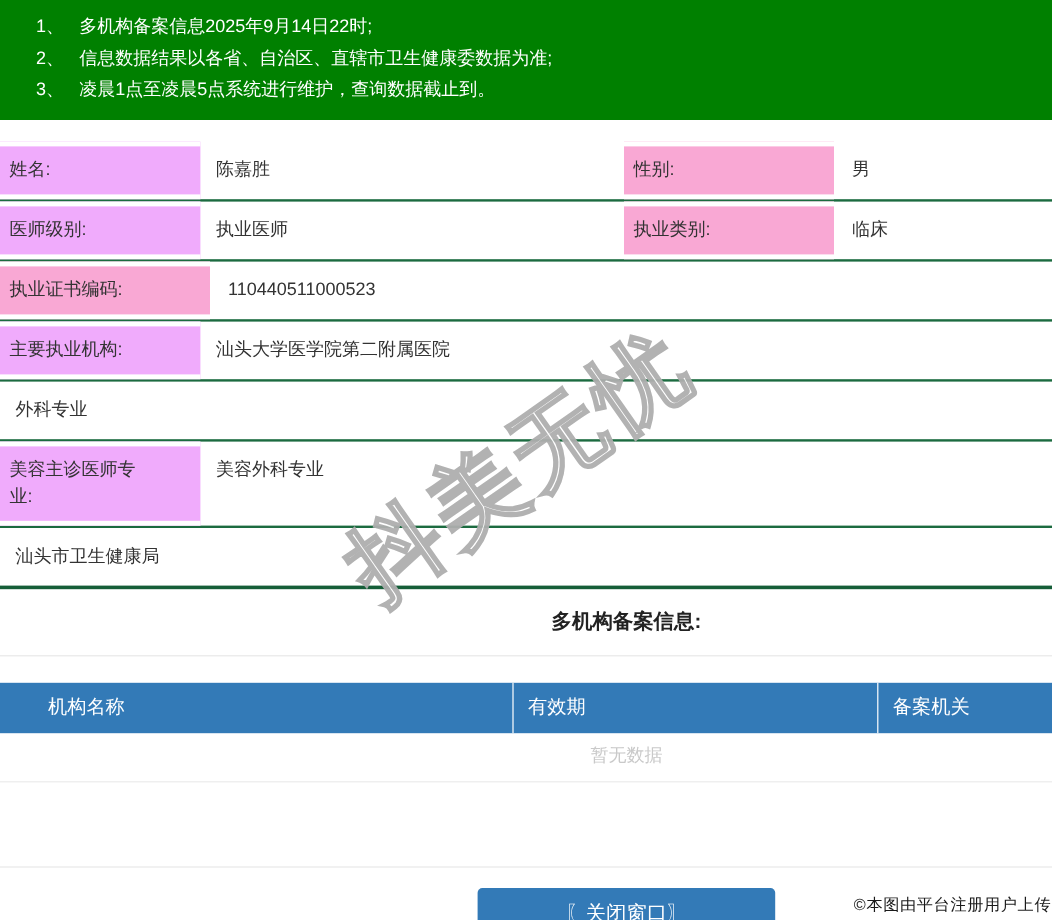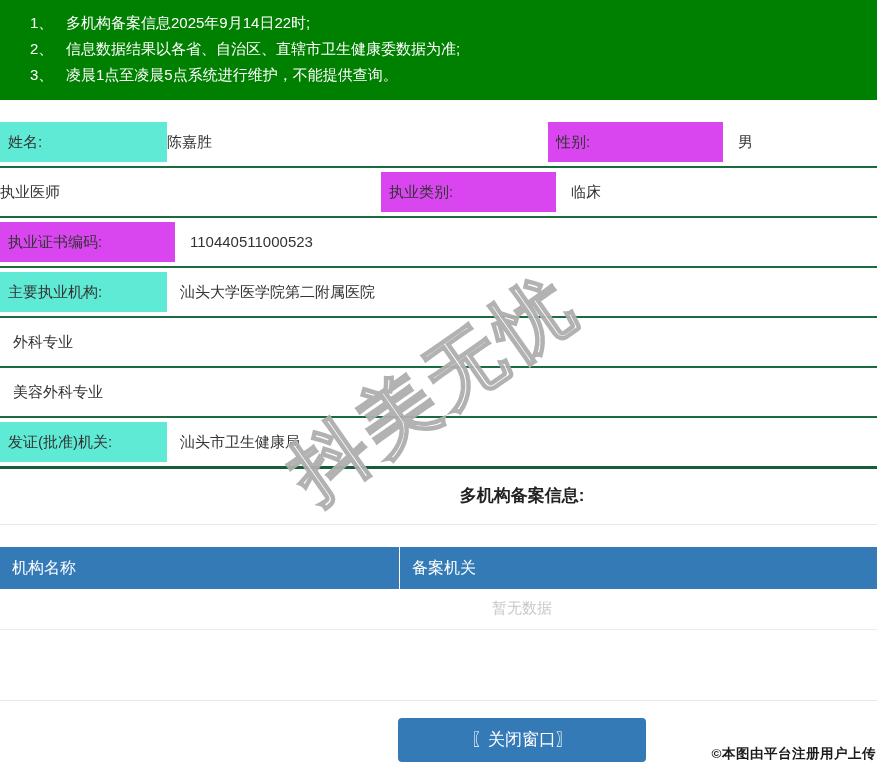--- a/index.html
+++ b/index.html
@@ -25,29 +25,29 @@
 
   .gap18 { height: 18px; }
 
   
   .info-table { width: 1044px; border-bottom: 3px solid #155e38; }
   .info-row { display: flex; border-bottom: 2px solid #1c6b40; }
   .info-row:last-child { border-bottom: none; }
   .cell { font-size: 15px; line-height: 22px; padding: 13px 0; }
   .cell-label {
     width: 167px;
-    background: #5eead4;
+    background: #f0abfc;
     border-top: 4px solid #fff;
     border-bottom: 4px solid #fff;
     padding: 9px 38px 9px 8px;
   }
-  .cell-value1 { width: 381px; }
+  .cell-value1 { width: 353px; padding-left: 13px; }
   .cell-label2 {
     width: 175px;
-    background: #d946ef;
+    background: #f9a8d4;
     border-top: 4px solid #fff;
     border-bottom: 4px solid #fff;
     padding: 9px 0 9px 8px;
   }
   .cell-value2 { flex: 1; padding-left: 15px; }
   .cell-value-wide { flex: 1; padding-left: 13px; }
 
   
   .section-title {
     text-align: center;
@@ -62,21 +62,21 @@
 
   .org-header {
     display: flex;
     background: #337ab7;
     color: #fff;
     height: 42px;
     align-items: center;
     font-size: 16px;
   }
   .org-col { padding-left: 12px; height: 42px; line-height: 42px; }
-  .org-col-1 { width: 400px; border-right: 1px solid #fff; }
+  .org-col-1 { width: 400px; border-right: 1px solid #fff; margin-left: 28px; }
   .org-col-2 { width: 304px; border-right: 1px solid #fff; }
   .org-col-3 { flex: 1; }
 
   .empty-row {
     height: 41px;
     line-height: 38px;
     text-align: center;
     color: #c9c9c9;
     font-size: 15px;
     border-bottom: 1px solid #ebebeb;
@@ -97,21 +97,21 @@
     cursor: pointer;
     line-height: 44px;
     text-align: center;
   }
 
   .copyright {
     position: absolute;
     top: 745px;
     right: 1px;
     font-size: 13.5px;
-    font-weight: bold;
+    font-weight: normal;
     color: #1a1a1a;
     letter-spacing: 0.5px;
     text-shadow: -1px -1px 0 #fff, 1px -1px 0 #fff, -1px 1px 0 #fff, 1px 1px 0 #fff;
     z-index: 20;
     margin-left: 47px;
   }
 
   
   .watermark {
     position: absolute;
@@ -137,72 +137,74 @@
 <div class="page">
 
   <div class="notice">
     <div class="notice-line">
       <span class="notice-num">1、</span><span>多机构备案信息</span><span class="notice-bold">2025年9月14日22时</span><span>;</span>
     </div>
     <div class="notice-line">
       <span class="notice-num">2、</span><span>信息数据结果以各省、自治区、直辖市卫生健康委数据为准;</span><span class="notice-bold"></span><span></span>
     </div>
     <div class="notice-line">
-      <span class="notice-num">3、</span><span></span><span class="notice-bold">凌晨1点至凌晨5点</span><span>系统进行维护，不能提供查询。</span>
+      <span class="notice-num">3、</span><span></span><span class="notice-bold">凌晨1点至凌晨5点</span><span>系统进行维护，查询数据截止到。</span>
     </div>
   </div>
 
   <div class="gap18"></div>
 
   <div class="info-table">
 
     <div class="info-row">
       <div class="cell cell-label">姓名:</div>
       <div class="cell cell-value1">陈嘉胜</div>
       <div class="cell cell-label2">性别:</div>
       <div class="cell cell-value2">男</div>
     </div>
 
     <div class="info-row">
+      <div class="cell cell-label">医师级别:</div>
       <div class="cell cell-value1">执业医师</div>
       <div class="cell cell-label2">执业类别:</div>
       <div class="cell cell-value2">临床</div>
     </div>
 
     <div class="info-row">
       <div class="cell cell-label2">执业证书编码:</div>
       <div class="cell cell-value2">110440511000523</div>
     </div>
 
     <div class="info-row">
       <div class="cell cell-label">主要执业机构:</div>
       <div class="cell cell-value-wide">汕头大学医学院第二附属医院</div>
     </div>
 
     <div class="info-row">
       <div class="cell cell-value-wide">外科专业</div>
     </div>
 
     <div class="info-row">
+      <div class="cell cell-label">美容主诊医师专业:</div>
       <div class="cell cell-value-wide">美容外科专业</div>
     </div>
 
     <div class="info-row">
-      <div class="cell cell-label">发证(批准)机关:</div>
       <div class="cell cell-value-wide">汕头市卫生健康局</div>
     </div>
 
   </div>
 
   <div class="section-title">多机构备案信息:</div>
   <div class="hr"></div>
   <div class="sp22"></div>
 
   <div class="org-header">
     <div class="org-col org-col-1">机构名称</div>
+    <div class="org-col org-col-2">有效期</div>
     <div class="org-col org-col-3">备案机关</div>
   </div>
 
   <div class="empty-row">暂无数据</div>
 
   <div class="sp70"></div>
   <div class="hr"></div>
 
   <button class="close-btn">〖关闭窗口〗</button>
 

